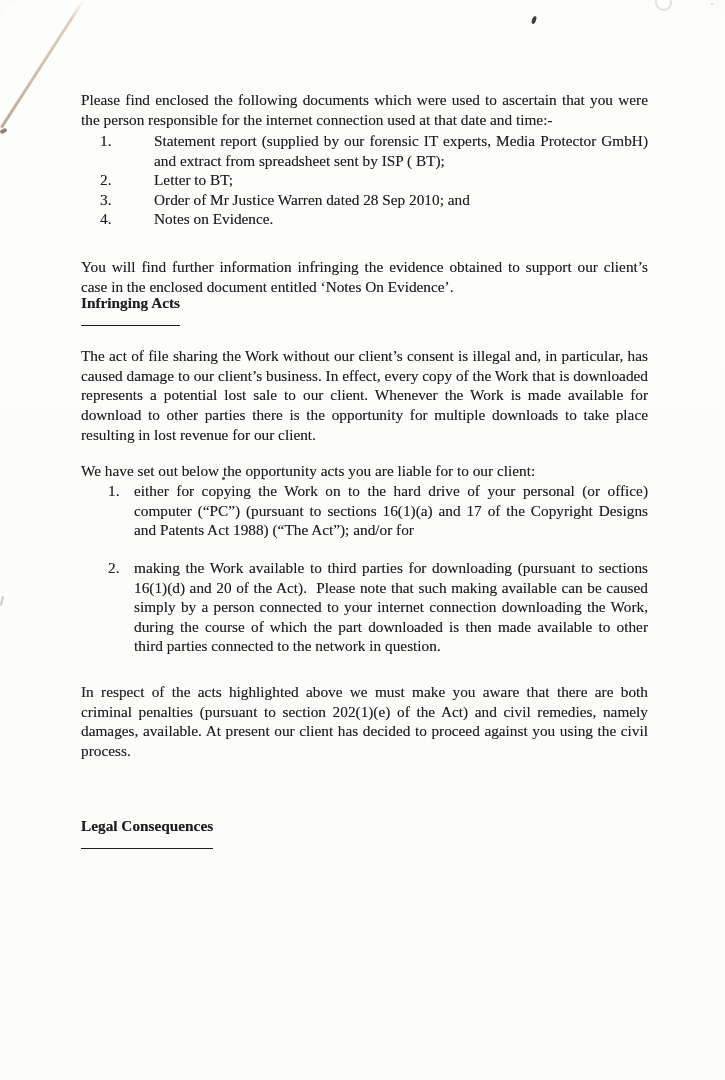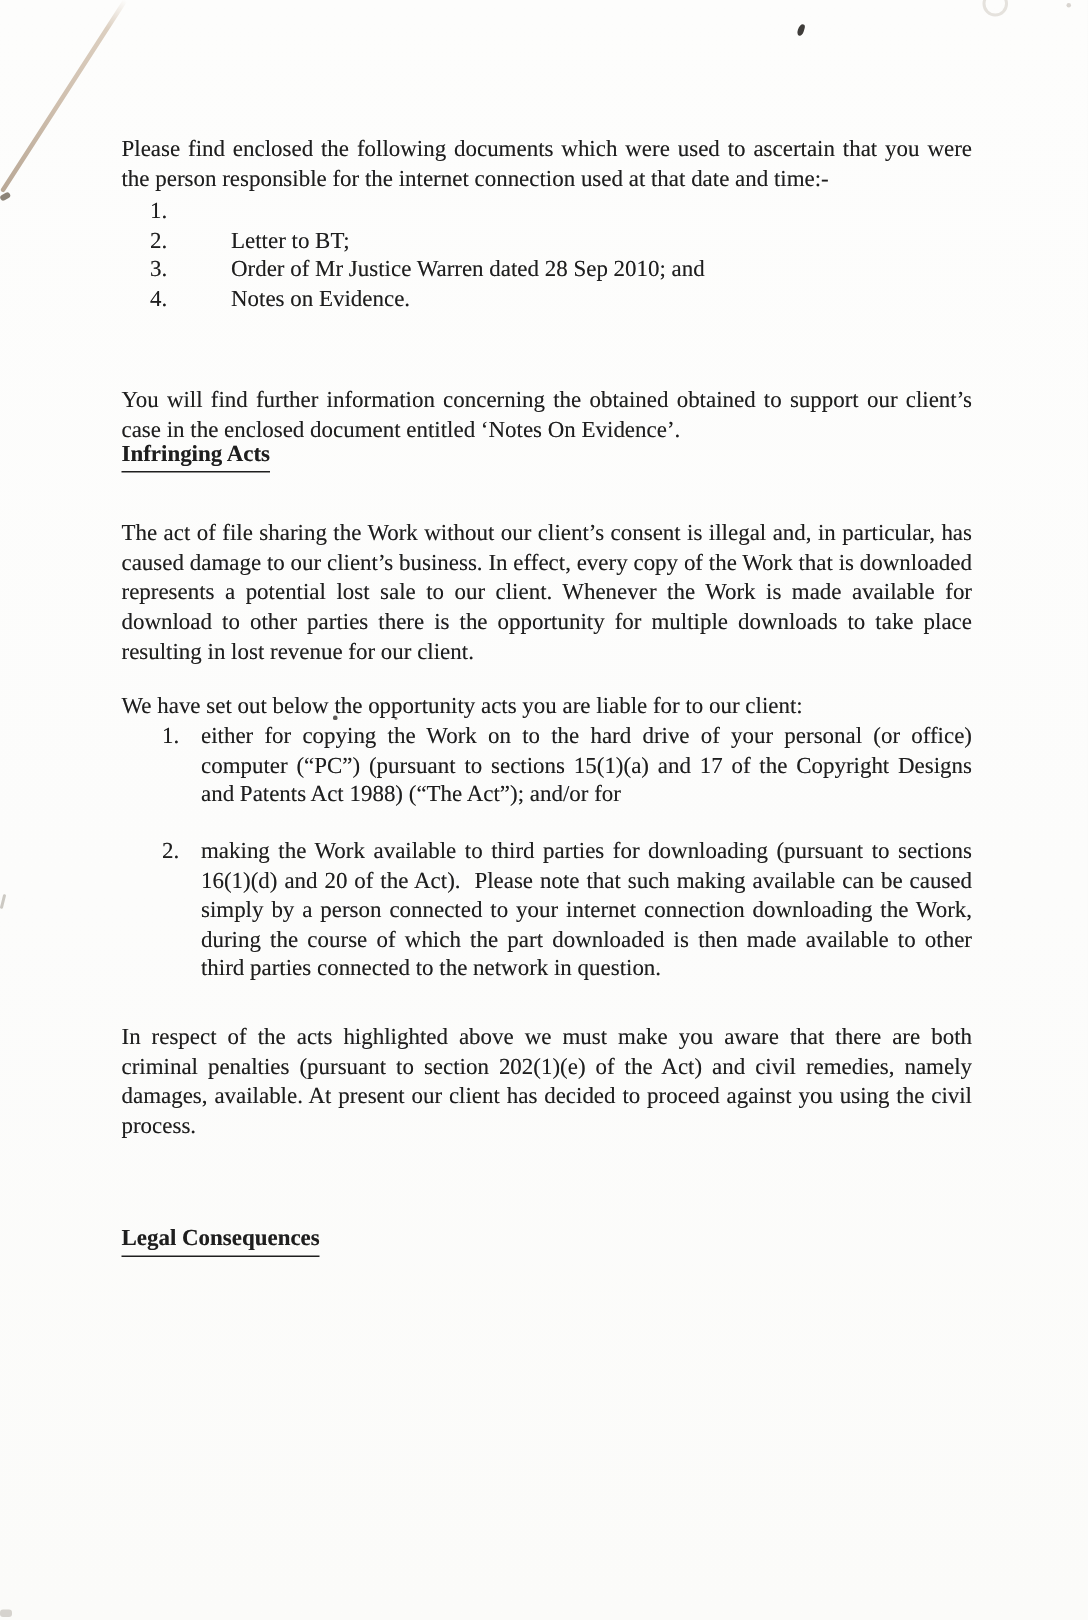--- a/index.html
+++ b/index.html
@@ -8,38 +8,39 @@
     background: #fbfbfa;
   }
   .page {
     position: relative;
     width: 725px;
     height: 1080px;
     background: linear-gradient(180deg, #fdfdfc 0%, #fcfcfb 55%, #fbfbf9 100%);
     overflow: hidden;
     font-family: "Liberation Serif", "DejaVu Serif", serif;
     color: #1e1e1e;
+    border-radius: 25px;
   }
   .block {
     position: absolute;
     left: 81px;
     width: 567px;
     font-size: 15.3px;
     line-height: 19.6px;
     text-align: justify;
     text-shadow: 0 0 0.4px rgba(20,20,20,0.45);
   }
   .heading {
     text-align: left;
   }
   .heading span {
     display: inline-block;
     font-weight: bold;
     border-bottom: 1.6px solid #1e1e1e;
-    padding-bottom: 1px;
+    padding-bottom: 12px;
   }
   .num-list .li {
     display: flex;
   }
   .enclosures .num {
     box-sizing: border-box;
     width: 73px;
     padding-left: 19px;
     flex: 0 0 73px;
   }
@@ -154,49 +155,50 @@
   <div class="slash-left"></div>
   <div class="dot-a"></div>
   <div class="dot-b"></div>
   <div class="corner-bottom-left"></div>
 
   <p class="block" style="top:75px">Please find enclosed the following documents which were used to ascertain that you were the person responsible for the internet connection used at that date and time:-</p>
 
   <div class="block num-list enclosures" style="top:131px">
     <div class="li">
       <span class="num">1.</span>
+      <span class="txt">Statement report (supplied by our forensic IT experts, Media Protector GmbH) and extract from spreadsheet sent by ISP ( BT);</span>
     </div>
     <div class="li">
       <span class="num">2.</span>
       <span class="txt">Letter to BT;</span>
     </div>
     <div class="li">
       <span class="num">3.</span>
       <span class="txt">Order of Mr Justice Warren dated 28 Sep 2010; and</span>
     </div>
     <div class="li">
       <span class="num">4.</span>
       <span class="txt">Notes on Evidence.</span>
     </div>
   </div>
 
-  <p class="block" style="top:242px">You will find further information concerning the obtained obtained to support our client’s case in the enclosed document entitled ‘Notes On Evidence’.</p>
+  <p class="block" style="top:242px">You will find further information infringing the evidence obtained to support our client’s case in the enclosed document entitled ‘Notes On Evidence’.</p>
 
   <div class="block heading" style="top:293px">
     <span>Infringing Acts</span>
   </div>
 
   <p class="block" style="top:331px">The act of file sharing the Work without our client’s consent is illegal and, in particular, has caused damage to our client’s business. In effect, every copy of the Work that is downloaded represents a potential lost sale to our client. Whenever the Work is made available for download to other parties there is the opportunity for multiple downloads to take place resulting in lost revenue for our client.</p>
 
   <p class="block" style="top:446px">We have set out below the opportunity acts you are liable for to our client:</p>
 
   <div class="block num-list acts-item" style="top:481px">
     <div class="li">
       <span class="num">1.</span>
-      <span class="txt">either for copying the Work on to the hard drive of your personal (or office) computer (“PC”) (pursuant to sections 15(1)(a) and 17 of the Copyright Designs and Patents Act 1988) (“The Act”); and/or for</span>
+      <span class="txt">either for copying the Work on to the hard drive of your personal (or office) computer (“PC”) (pursuant to sections 16(1)(a) and 17 of the Copyright Designs and Patents Act 1988) (“The Act”); and/or for</span>
     </div>
   </div>
 
   <div class="block num-list acts-item" style="top:558px">
     <div class="li">
       <span class="num">2.</span>
       <span class="txt">making the Work available to third parties for downloading (pursuant to sections 16(1)(d) and 20 of the Act).&nbsp; Please note that such making available can be caused simply by a person connected to your internet connection downloading the Work, during the course of which the part downloaded is then made available to other third parties connected to the network in question.</span>
     </div>
   </div>
 

